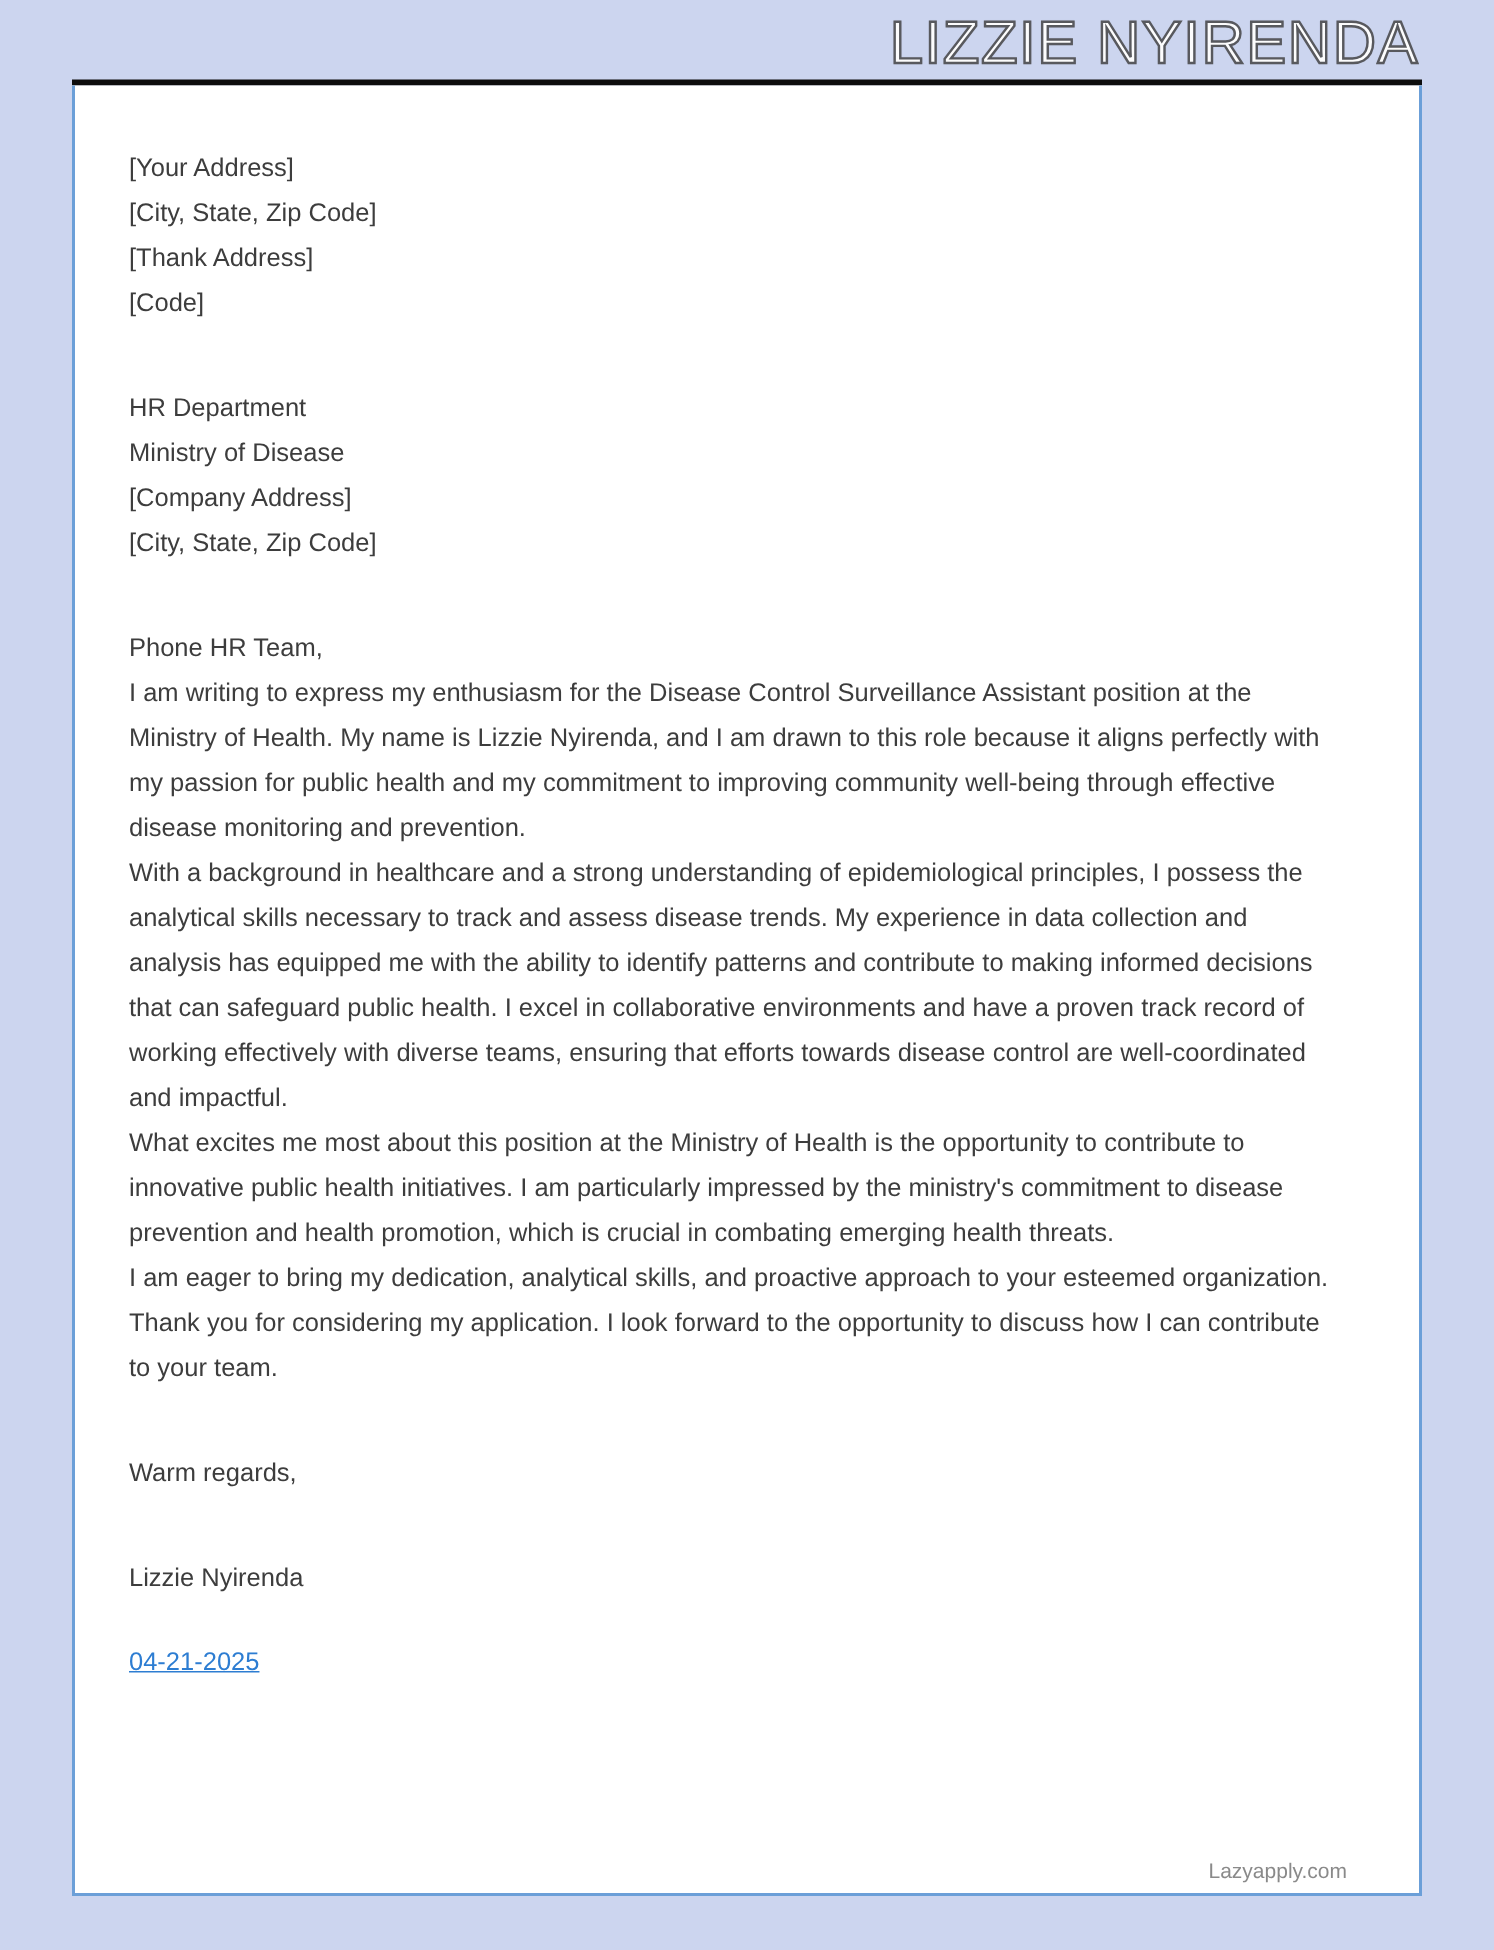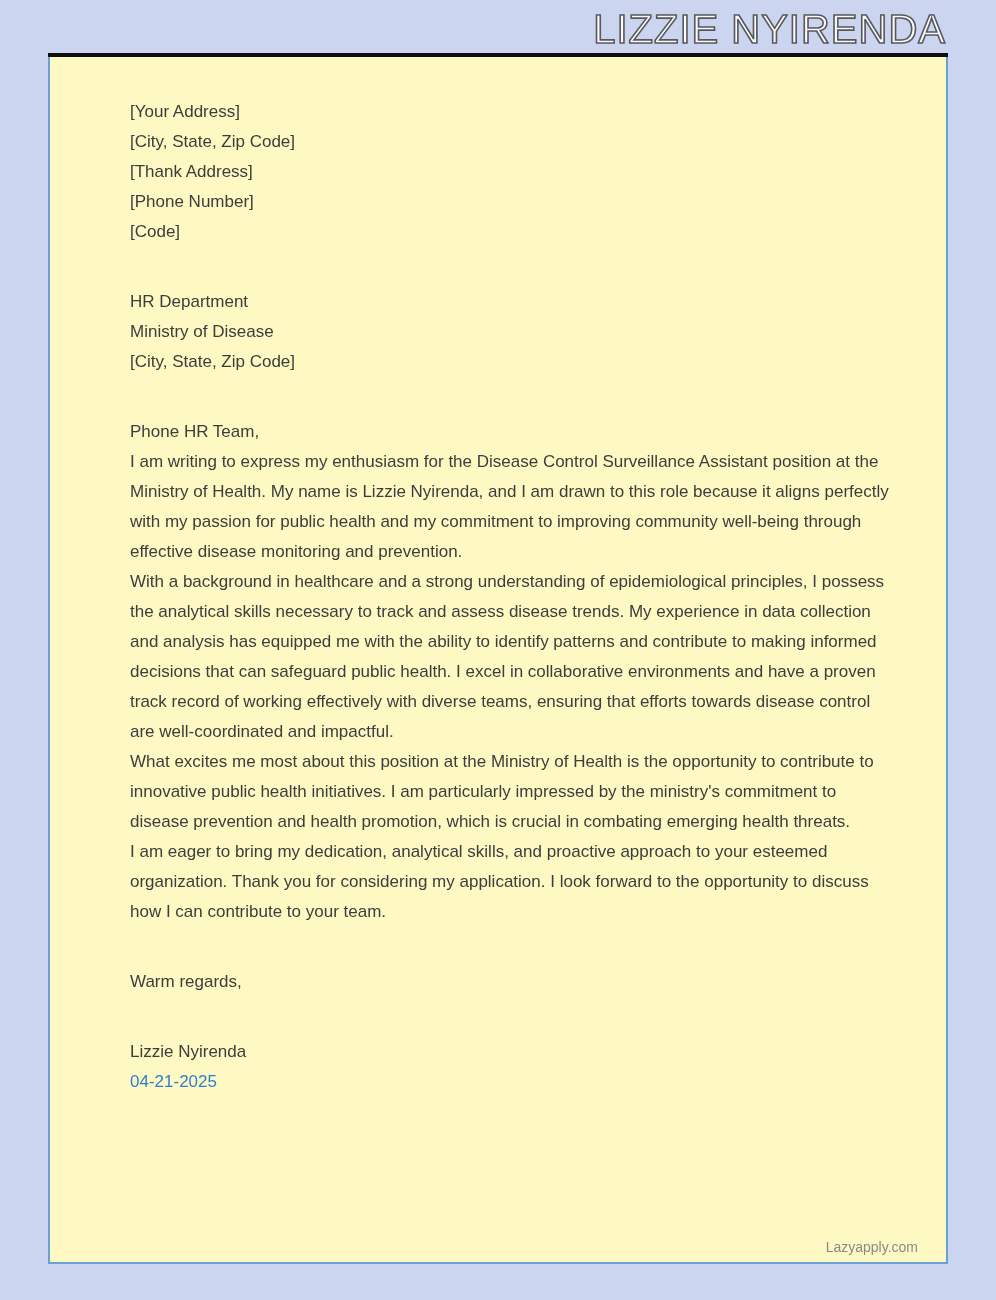--- a/index.html
+++ b/index.html
@@ -42,37 +42,39 @@
   }
   .header-divider{
     height:4px;
     background:var(--divider);
     margin:0 48px;
   }
   .letter-page{
     position:relative;
     margin:0 48px;
     height:1207px;
-    background:#fef9c3;
+    background:#ffffff;
     border:2px solid var(--page-border);
     border-top:none;
-    padding:40px 50px 0 80px;
+    padding:40px 50px 0 36px;
     color:var(--text);
     font-size:17px;
     line-height:30px;
   }
   .block{margin-top:40px;}
   .block:first-child{margin-top:0;}
   .para{}
   .date-line{
+    margin-top:26px;
     color:var(--date-blue);
+    text-decoration:underline;
   }
   .watermark{
     position:absolute;
-    right:28px;
+    right:48px;
     bottom:8px;
     font-size:14px;
     color:var(--watermark);
     line-height:1;
   }
 </style>
 </head>
 <body>
 
 <div class="canvas">
@@ -82,27 +84,27 @@
   </div>
 
   <div class="header-divider"></div>
 
   <div class="letter-page">
 
     <div class="block">
       <div>[Your Address]</div>
       <div>[City, State, Zip Code]</div>
       <div>[Thank Address]</div>
-      <div>[Phone Number]</div>
       <div>[Code]</div>
     </div>
 
     <div class="block">
       <div>HR Department</div>
       <div>Ministry of Disease</div>
+      <div>[Company Address]</div>
       <div>[City, State, Zip Code]</div>
     </div>
 
     <div class="block">Phone HR Team,</div>
 
     <div class="para">I am writing to express my enthusiasm for the Disease Control Surveillance Assistant position at the Ministry of Health. My name is Lizzie Nyirenda, and I am drawn to this role because it aligns perfectly with my passion for public health and my commitment to improving community well-being through effective disease monitoring and prevention.</div>
     <div class="para">With a background in healthcare and a strong understanding of epidemiological principles, I possess the analytical skills necessary to track and assess disease trends. My experience in data collection and analysis has equipped me with the ability to identify patterns and contribute to making informed decisions that can safeguard public health. I excel in collaborative environments and have a proven track record of working effectively with diverse teams, ensuring that efforts towards disease control are well-coordinated and impactful.</div>
     <div class="para">What excites me most about this position at the Ministry of Health is the opportunity to contribute to innovative public health initiatives. I am particularly impressed by the ministry's commitment to disease prevention and health promotion, which is crucial in combating emerging health threats.</div>
     <div class="para">I am eager to bring my dedication, analytical skills, and proactive approach to your esteemed organization. Thank you for considering my application. I look forward to the opportunity to discuss how I can contribute to your team.</div>
 

